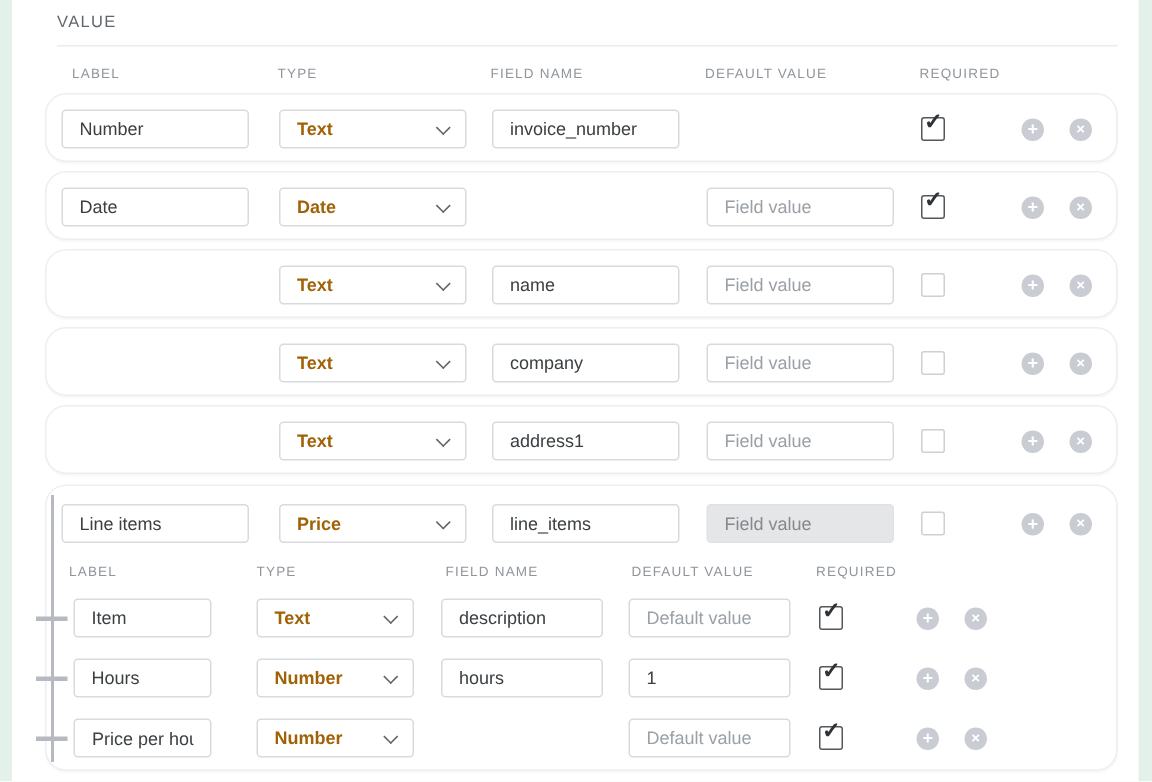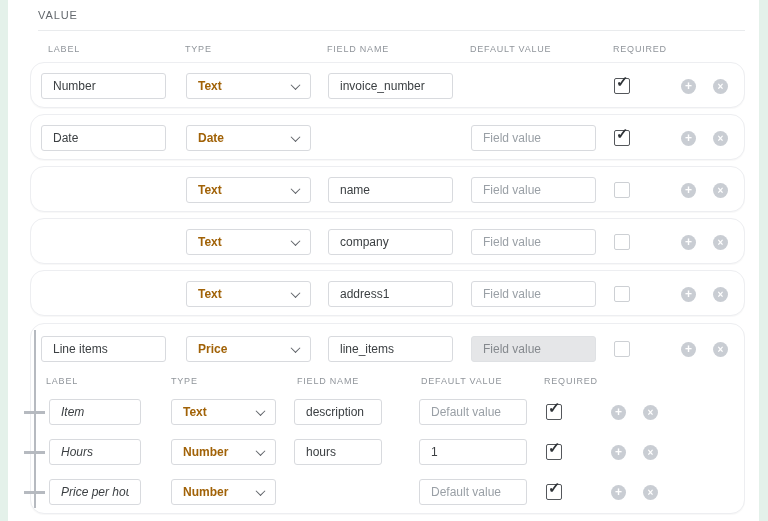--- a/index.html
+++ b/index.html
@@ -39,23 +39,23 @@
   
   .m .c-label{left:10px;top:10px;width:125px;}
   .m .c-type{left:155px;top:10px;width:125px;}
   .m .c-fname{left:297px;top:10px;width:125px;}
   .m .c-default{left:440px;top:10px;width:125px;}
   .m .c-check{left:583px;top:15px;}
   .m .c-add{left:650px;top:16px;}
   .m .c-del{left:682px;top:16px;}
   
   .n{height:40px;}
-  .n .c-label{left:18px;top:7px;width:92px;font-style:italic;}
+  .n .c-label{left:18px;top:7px;width:92px;}
   .n .c-type{left:140px;top:7px;width:105px;}
-  .n .c-fname{left:263px;top:7px;width:88px;}
+  .n .c-fname{left:263px;top:7px;width:108px;}
   .n .c-default{left:388px;top:7px;width:108px;}
   .n .c-check{left:515px;top:12px;}
   .n .c-add{left:580px;top:13px;}
   .n .c-del{left:612px;top:13px;}
 
   #group-card{position:absolute;left:22px;top:323px;width:715px;height:191px;margin:0;}
   #group-head{position:absolute;left:0;top:2px;}
   #nested-rows{position:absolute;left:0;top:68px;width:715px;}
   #tree-line{position:absolute;left:3px;top:6px;width:2px;height:178px;background:#b6bac0;}
   .tick{position:absolute;left:-7px;width:21px;height:3px;background:#b6bac0;}

